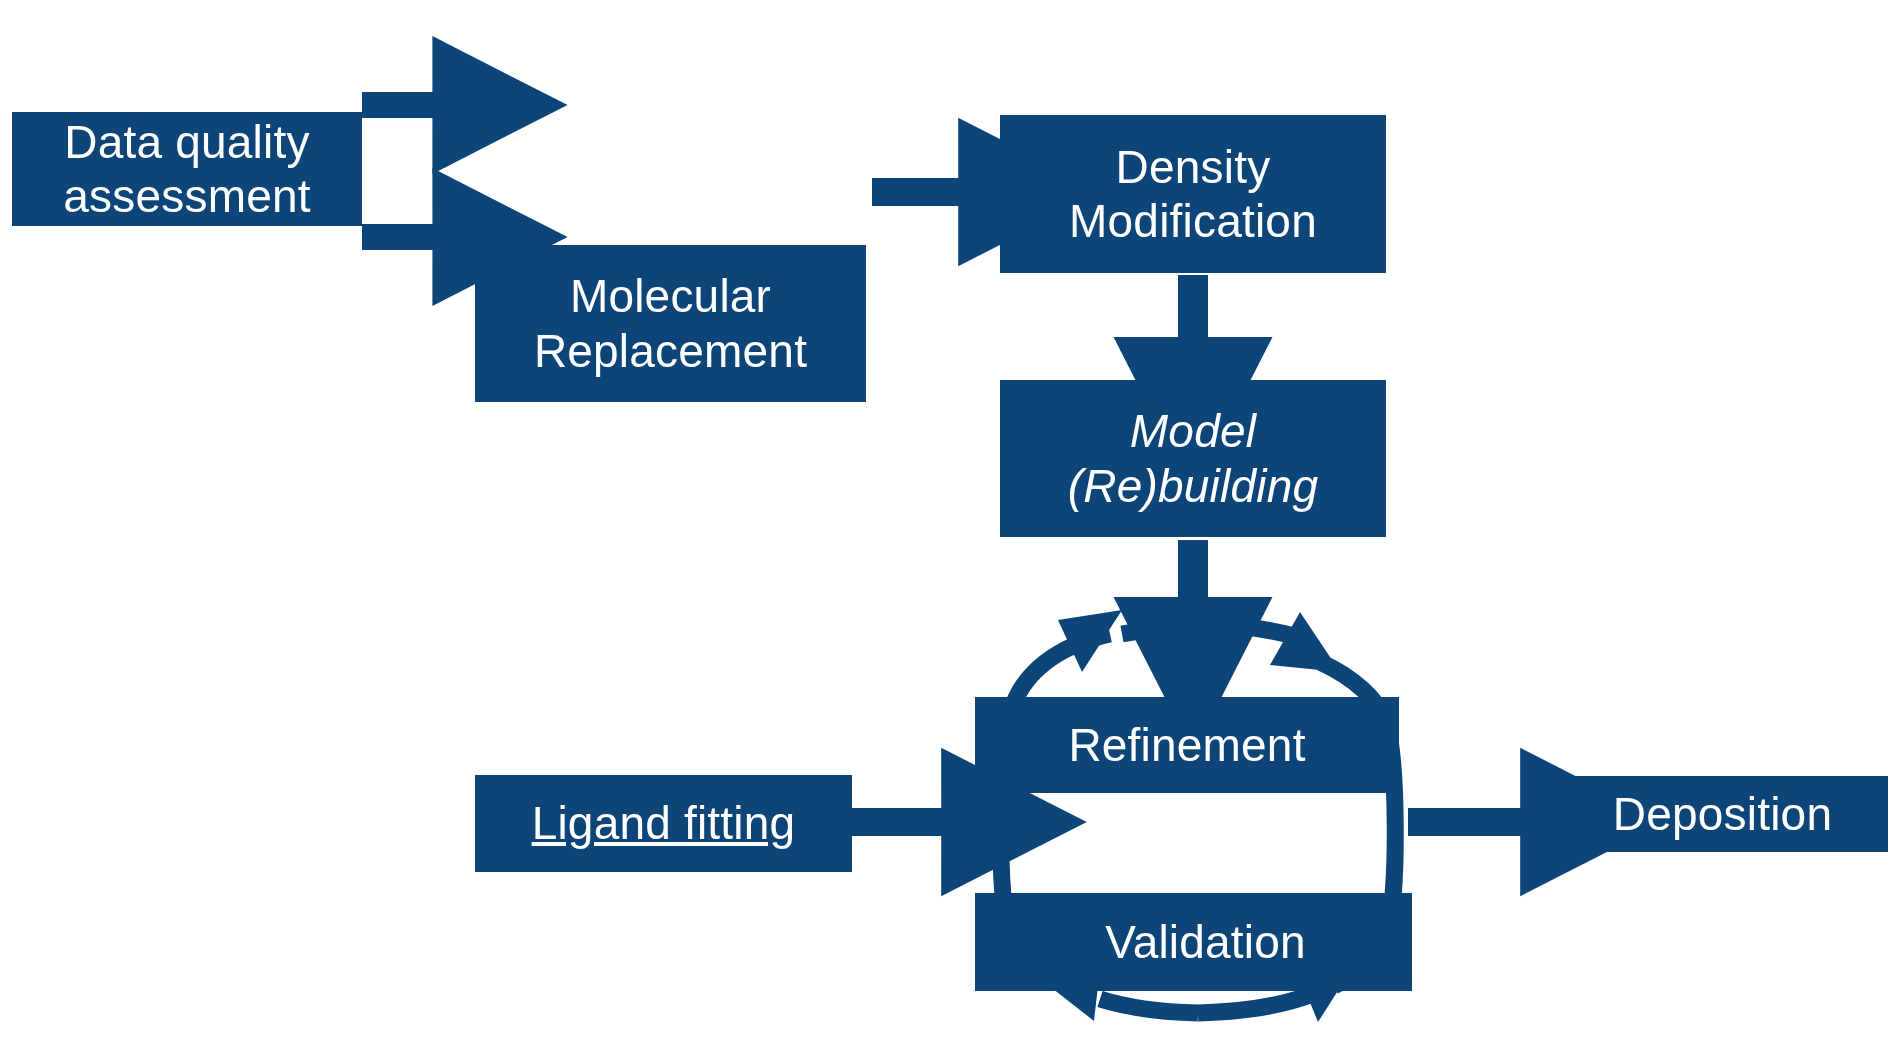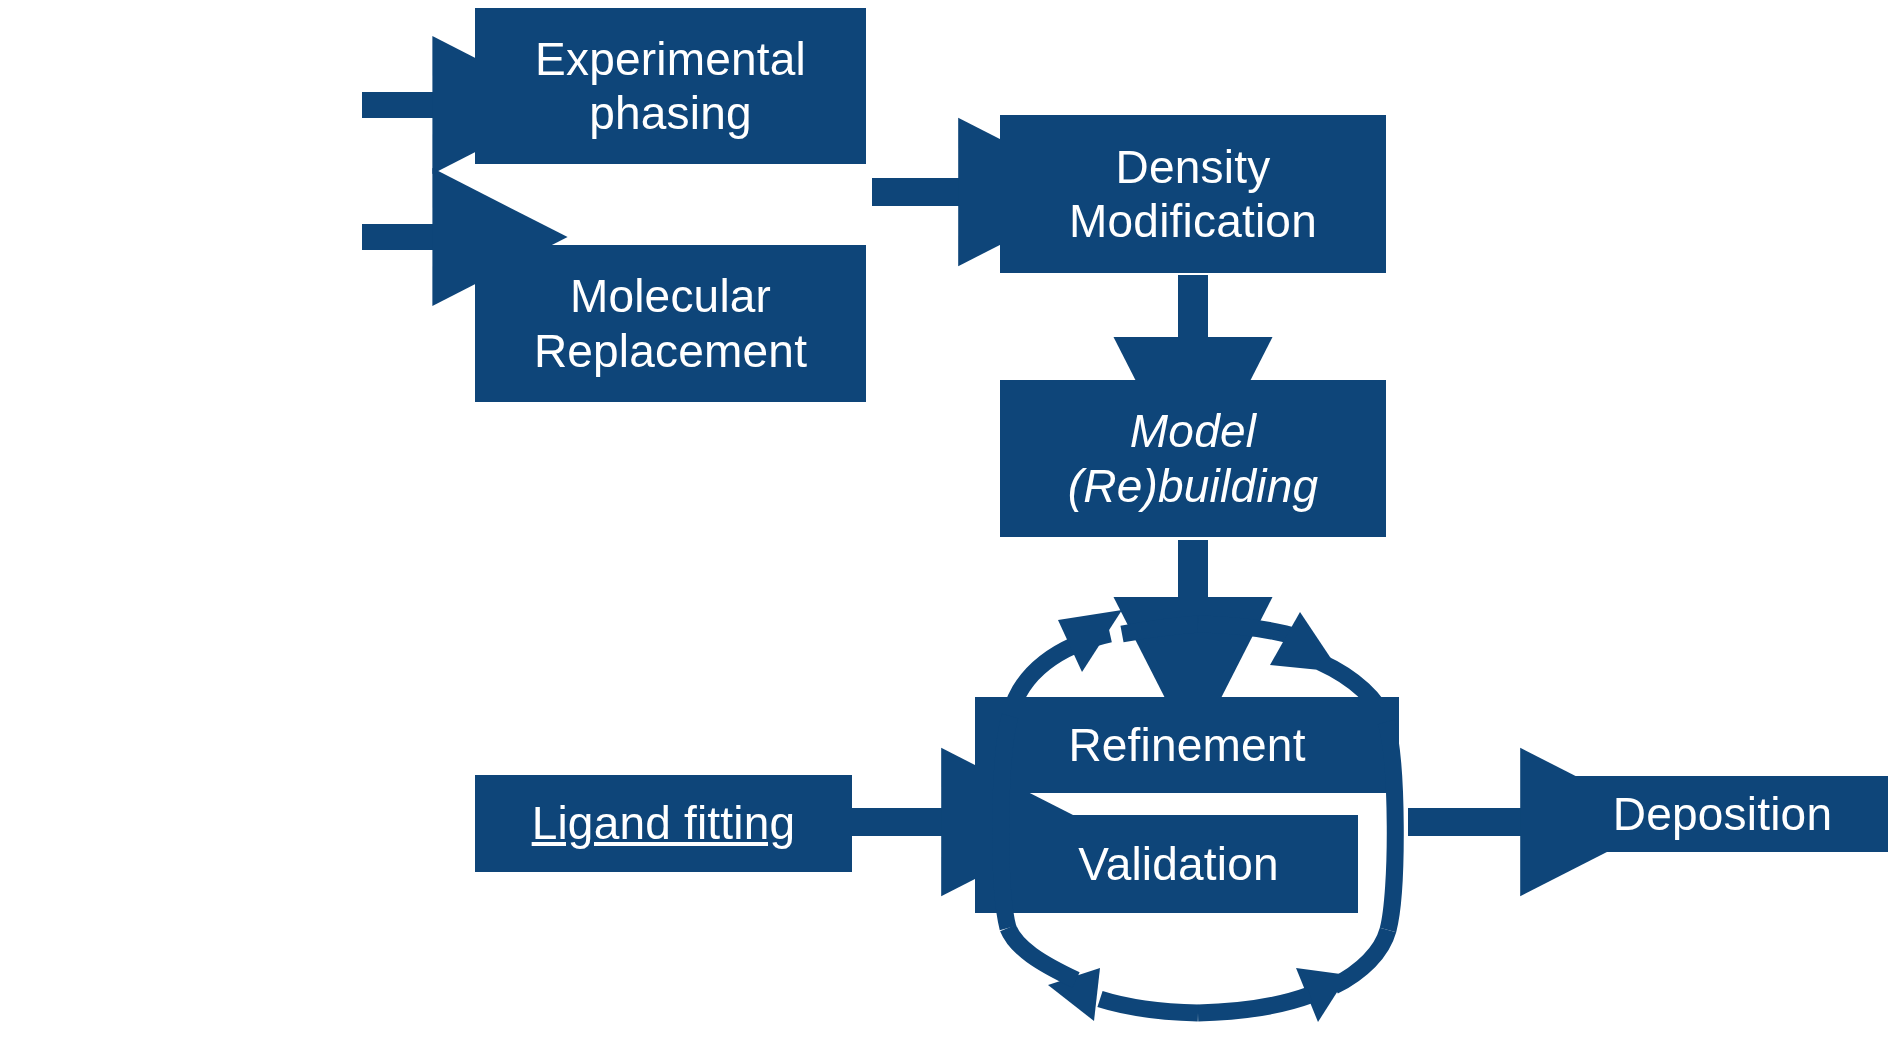--- a/index.html
+++ b/index.html
@@ -46,21 +46,21 @@
   .arrow-layer-top {
     z-index: 8;
   }
   
   #node-data-quality     { left: 12px;   top: 112px; width: 350px;  height: 114px; }
   #node-exp-phasing      { left: 475px;  top: 8px;   width: 391px;  height: 156px; }
   #node-mol-replacement  { left: 475px;  top: 222px; width: 391px;  height: 157px; margin-top: 23px; }
   #node-density-mod      { left: 1000px; top: 115px; width: 386px;  height: 158px; }
   #node-model-rebuilding { left: 1000px; top: 380px; width: 386px;  height: 157px; font-style: italic; }
   #node-refinement       { left: 975px;  top: 697px; width: 424px;  height: 96px;  }
-  #node-validation       { left: 975px;  top: 815px; width: 383px;  height: 98px; padding-left: 32px;  }
+  #node-validation       { left: 975px;  top: 893px; width: 437px;  height: 98px; padding-left: 32px;  }
   #node-ligand-fitting   { left: 475px;  top: 775px; width: 377px;  height: 97px; text-decoration: underline;  }
   #node-deposition       { left: 1557px; top: 776px; width: 331px;  height: 76px;  }
 </style>
 </head>
 <body>
 
 <div id="canvas">
 
   <svg class="arrow-layer" viewBox="0 0 1903 1043" width="1903" height="1043" xmlns="http://www.w3.org/2000/svg">
     <defs>
@@ -115,23 +115,23 @@
       <path d="M1310,995 C1280,1006 1240,1012 1198,1013" stroke="#0e4579" stroke-width="17" fill="none"></path>
     </g>
 
     <g>
       <path d="M1198,1013 C1160,1012 1125,1007 1100,999" stroke="#0e4579" stroke-width="17" fill="none"></path>
       <path d="M1100,968 L1048,985 L1094,1021 Z" fill="#0e4579"></path>
       <path d="M1076,980 C1040,963 1016,948 1008,928" stroke="#0e4579" stroke-width="17" fill="none"></path>
     </g>
   </svg>
 
+  <div class="node" id="node-data-quality">Data quality
+assessment</div>
 
-  <div class="node" id="node-exp-phasing">Experimental
-phasing</div>
 
   <div class="node" id="node-mol-replacement">Molecular
 Replacement</div>
 
   <div class="node" id="node-density-mod">Density
 Modification</div>
 
   <div class="node" id="node-model-rebuilding">Model
 (Re)building</div>
 

